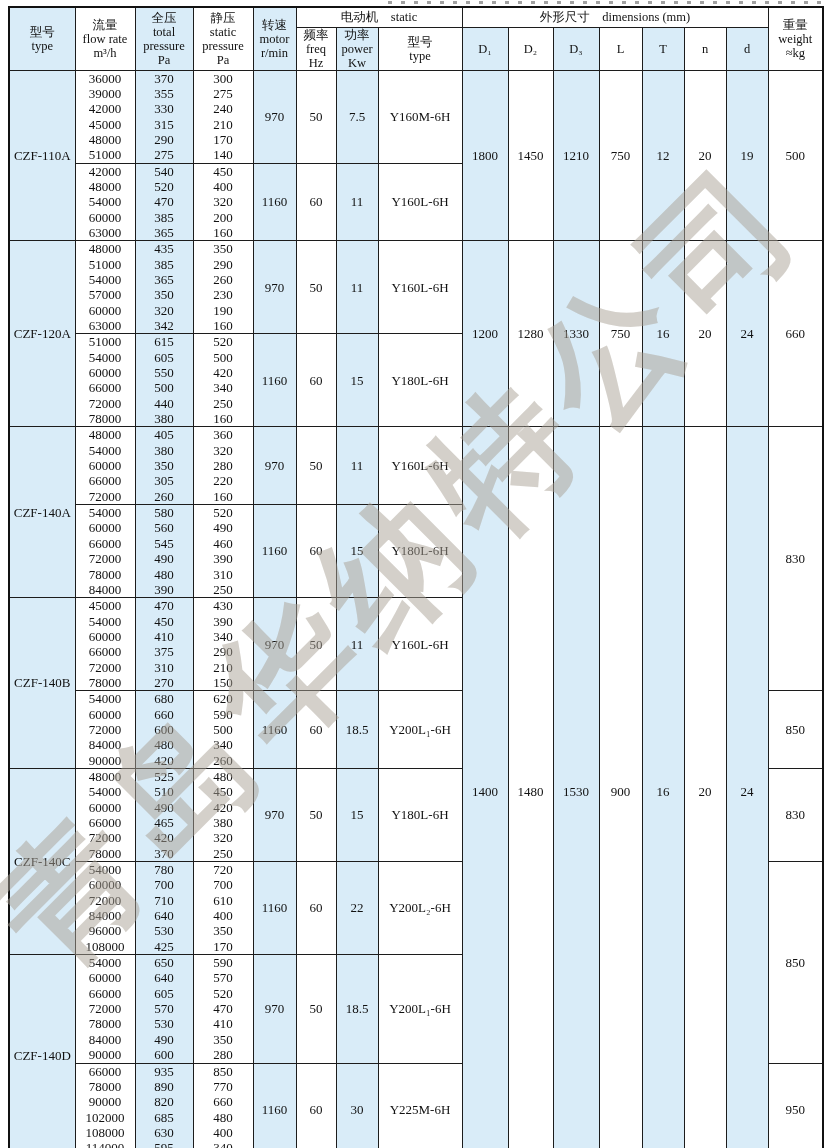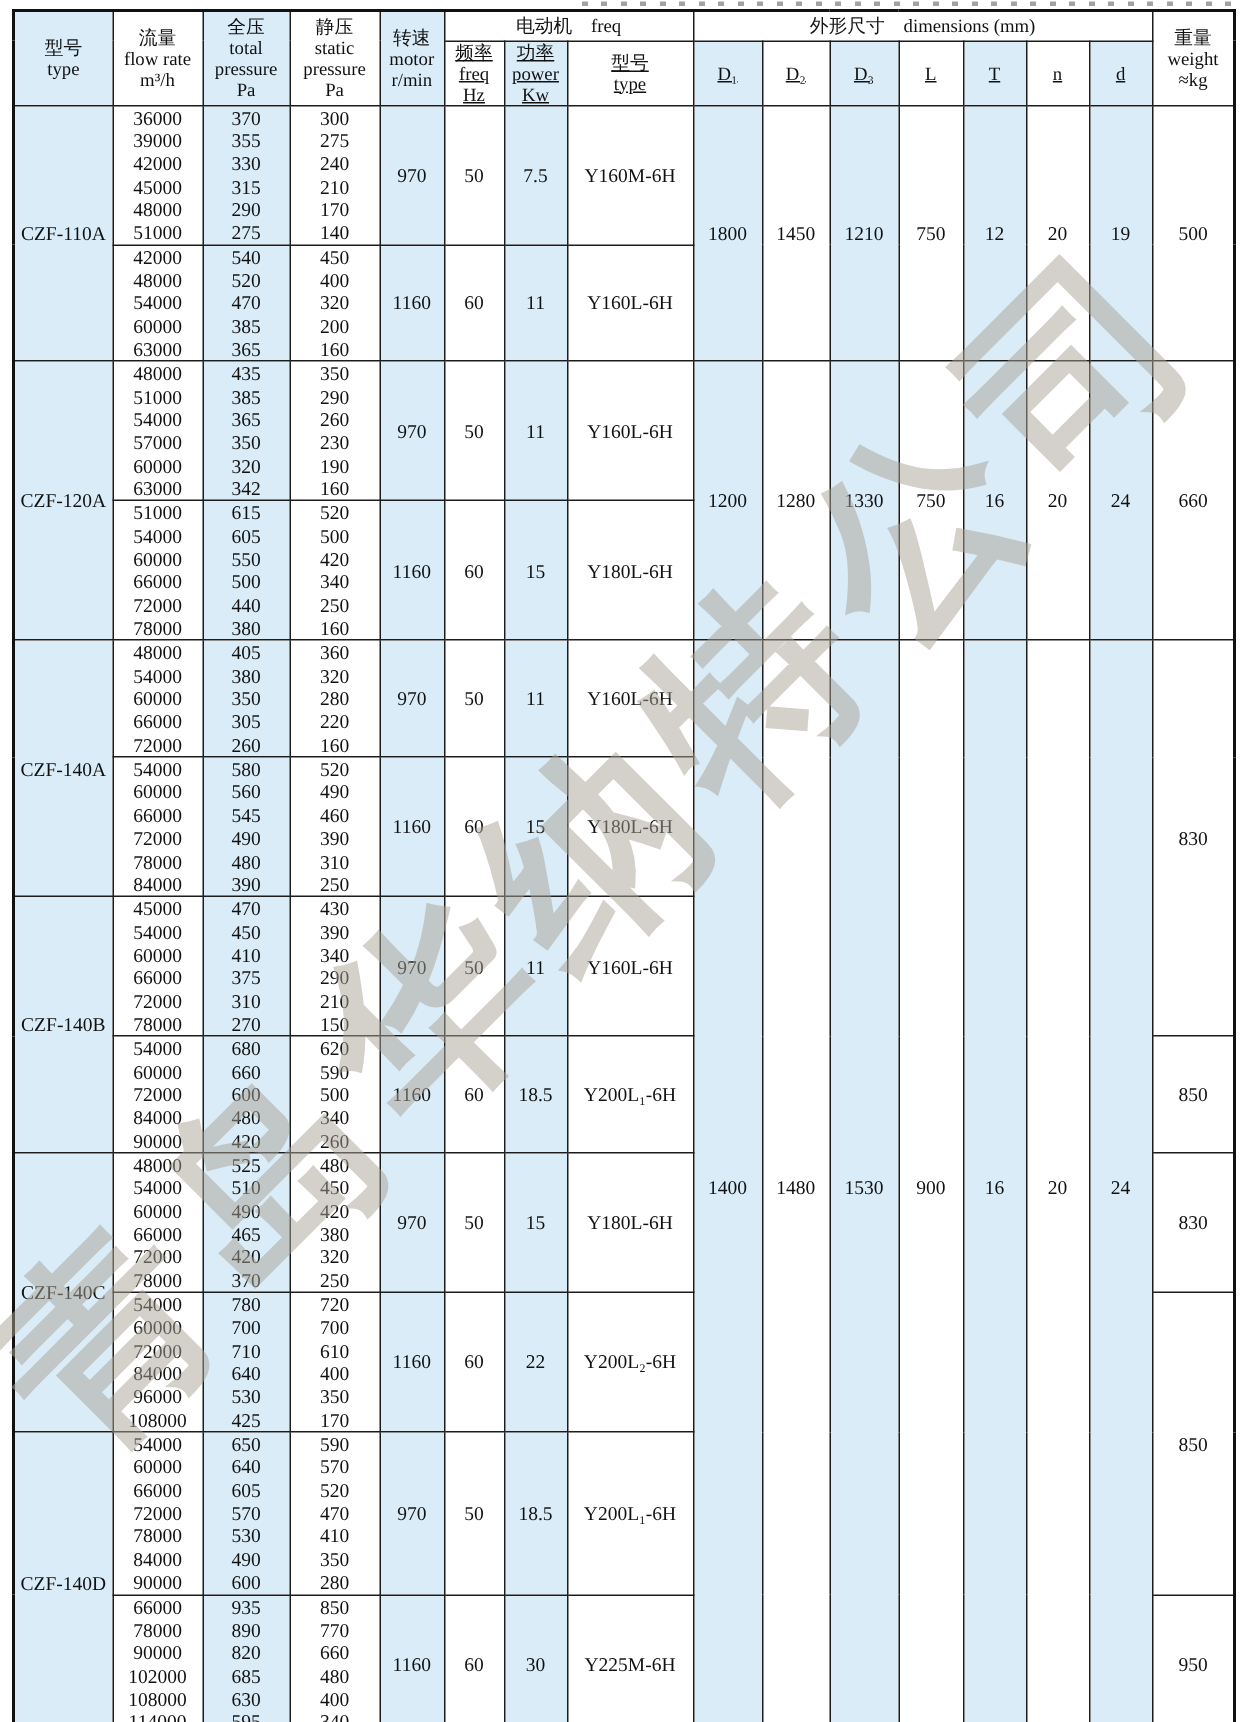--- a/index.html
+++ b/index.html
@@ -21,21 +21,21 @@
   .spec td,.spec th{
     border:1px solid #1c1c1c;padding:0;margin:0;
     text-align:center;vertical-align:middle;font-weight:normal;
     overflow:hidden;
   }
   .blue{background:#d9ecf8;}
   .head{font-size:12.5px;line-height:14px;white-space:pre-line;}
   .num{font-size:13px;line-height:15.35px;white-space:pre-line;}
   .single{font-size:13px;line-height:15.35px;white-space:nowrap;}
   tr.hrow1{height:20px;}
-  tr.hrow2{height:42px;text-decoration:underline;}
+  tr.hrow2{height:42px;}
   .watermark{
     position:absolute;left:400px;top:565px;z-index:5;
     transform:translate(-50%,-50%) rotate(-45deg);
     font-size:138px;font-weight:bold;letter-spacing:14px;white-space:nowrap;
     color:#aaa296;opacity:.5;pointer-events:none;
     font-family:"Liberation Serif","DejaVu Serif",serif;
   }
 </style>
 </head>
 <body>
@@ -73,21 +73,21 @@
 total
 pressure
 Pa</th>
         <th rowspan="2" class="head">静压
 static
 pressure
 Pa</th>
         <th rowspan="2" class="head blue">转速
 motor
 r/min</th>
-        <th colspan="3" class="head">电动机　freq</th>
+        <th colspan="3" class="head">电动机　static</th>
         <th colspan="7" class="head">外形尺寸　dimensions (mm)</th>
         <th rowspan="2" class="head">重量
 weight
 ≈kg</th>
       </tr>
       <tr class="hrow2">
         <th class="head">频率
 freq
 Hz</th>
         <th class="head blue">功率

